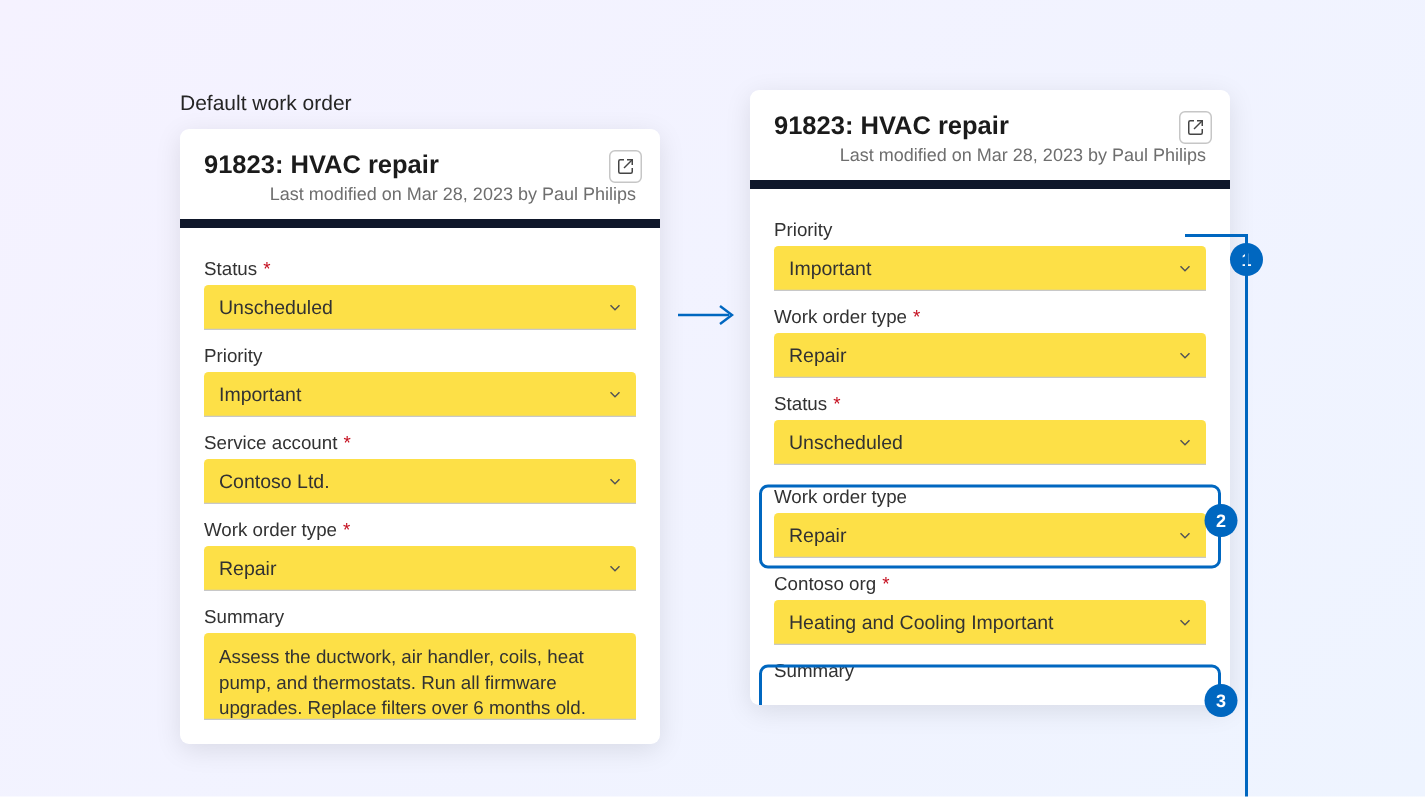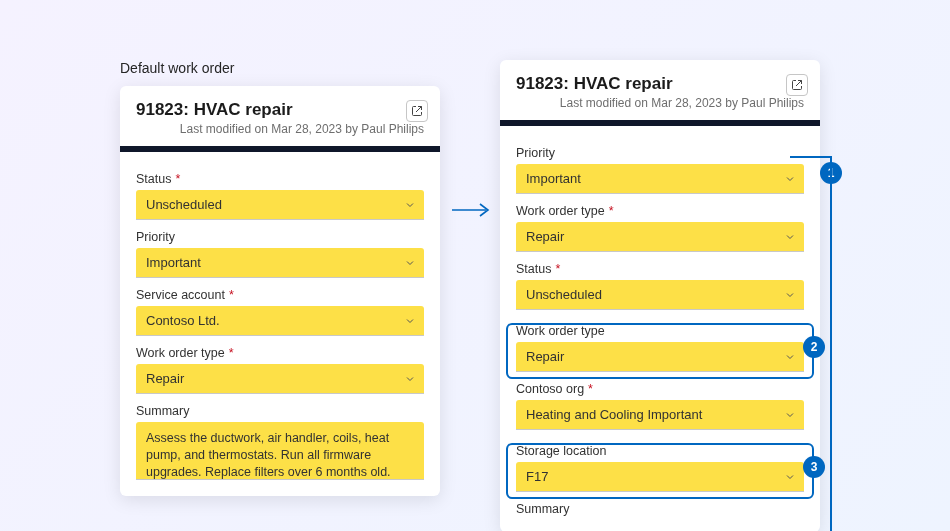--- a/index.html
+++ b/index.html
@@ -318,33 +318,20 @@
           <div class="select">
             <span>Heating and Cooling Important</span>
             <span class="chev">
                 <svg width="12" height="12" viewBox="0 0 24 24" fill="none" stroke="currentColor" stroke-width="2">
                   <path d="m6 9 6 6 6-6"></path>
                 </svg>
               </span>
           </div>
         </div>
 
-        <div class="field extra-gap">
-          <div class="field-label">
-              <span>Storage location</span>
-            </div>
-          <div class="select">
-            <span>F17</span>
-            <span class="chev">
-                <svg width="12" height="12" viewBox="0 0 24 24" fill="none" stroke="currentColor" stroke-width="2">
-                  <path d="m6 9 6 6 6-6"></path>
-                </svg>
-              </span>
-          </div>
-        </div>
 
         <div class="field">
           <div class="field-label">
               <span>Summary</span>
             </div>
         </div>
 
       </div>
 
       <div class="callout-box" style="left:6px; top:263px; width:308px; height:56px;"></div>

